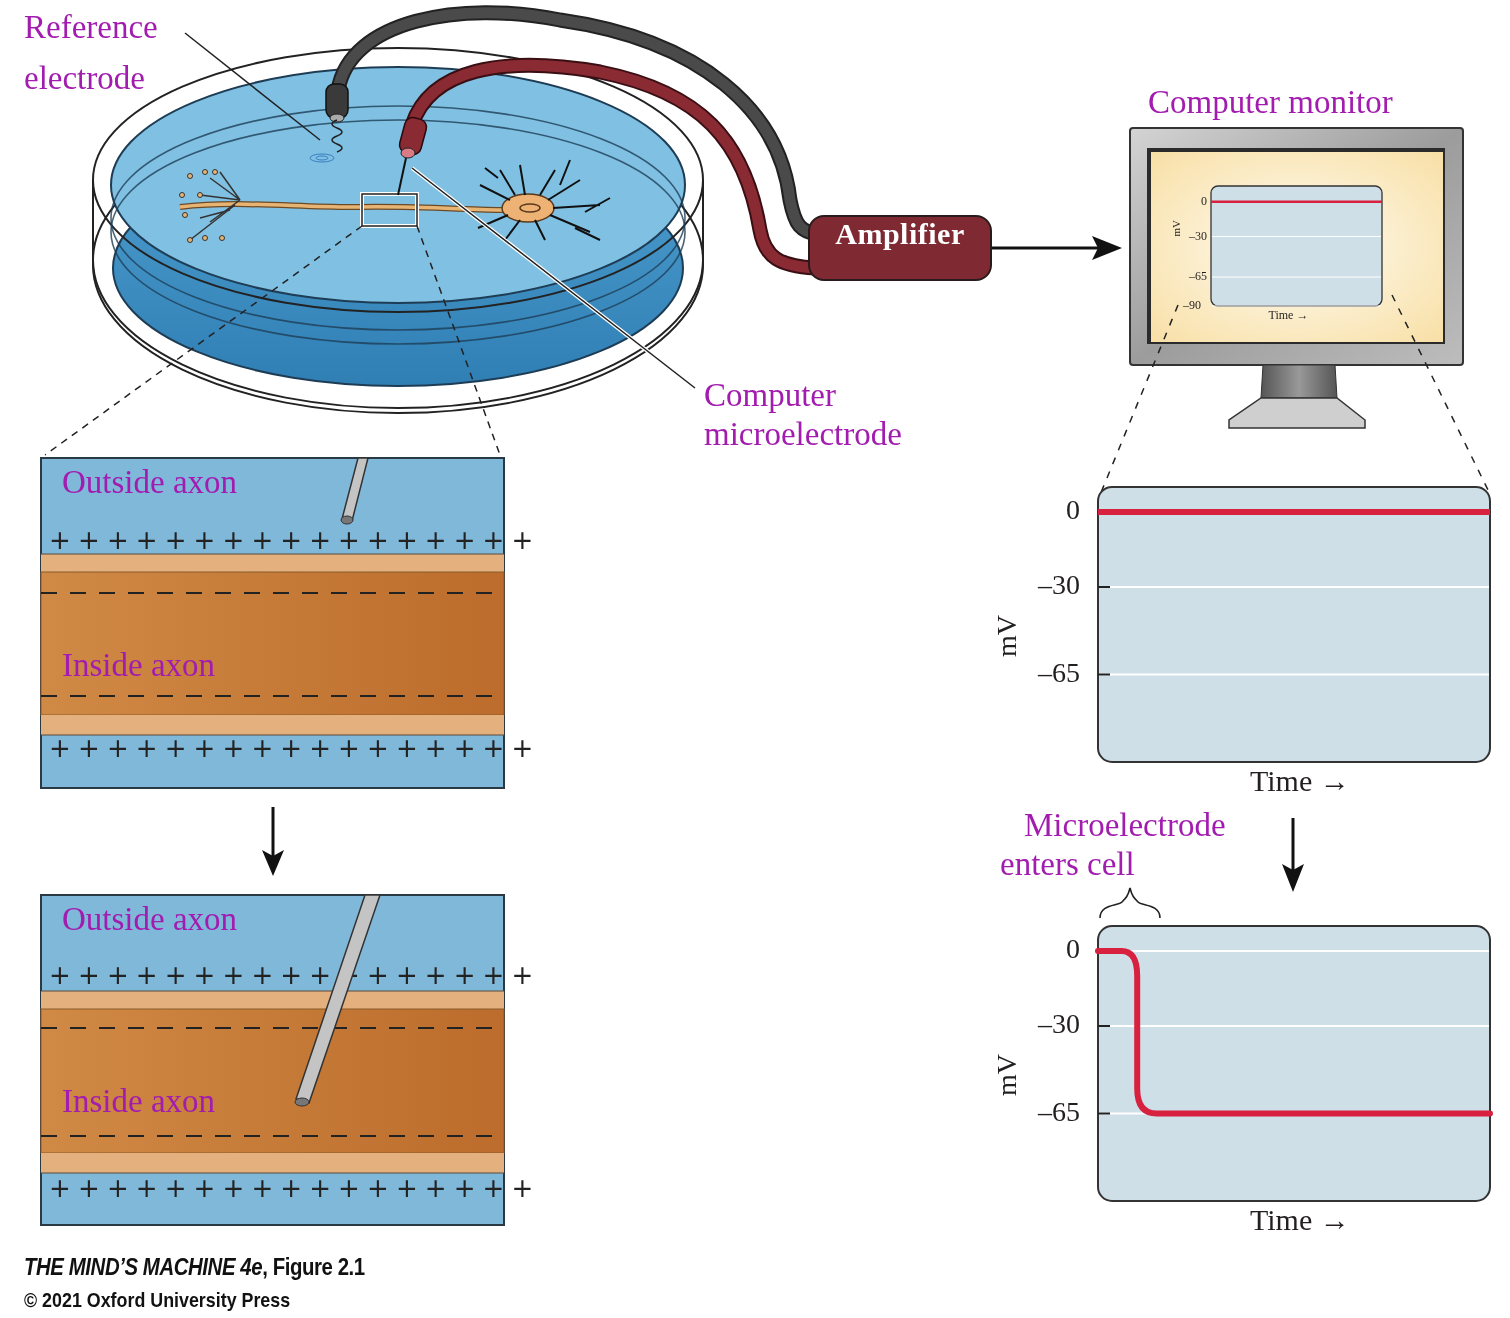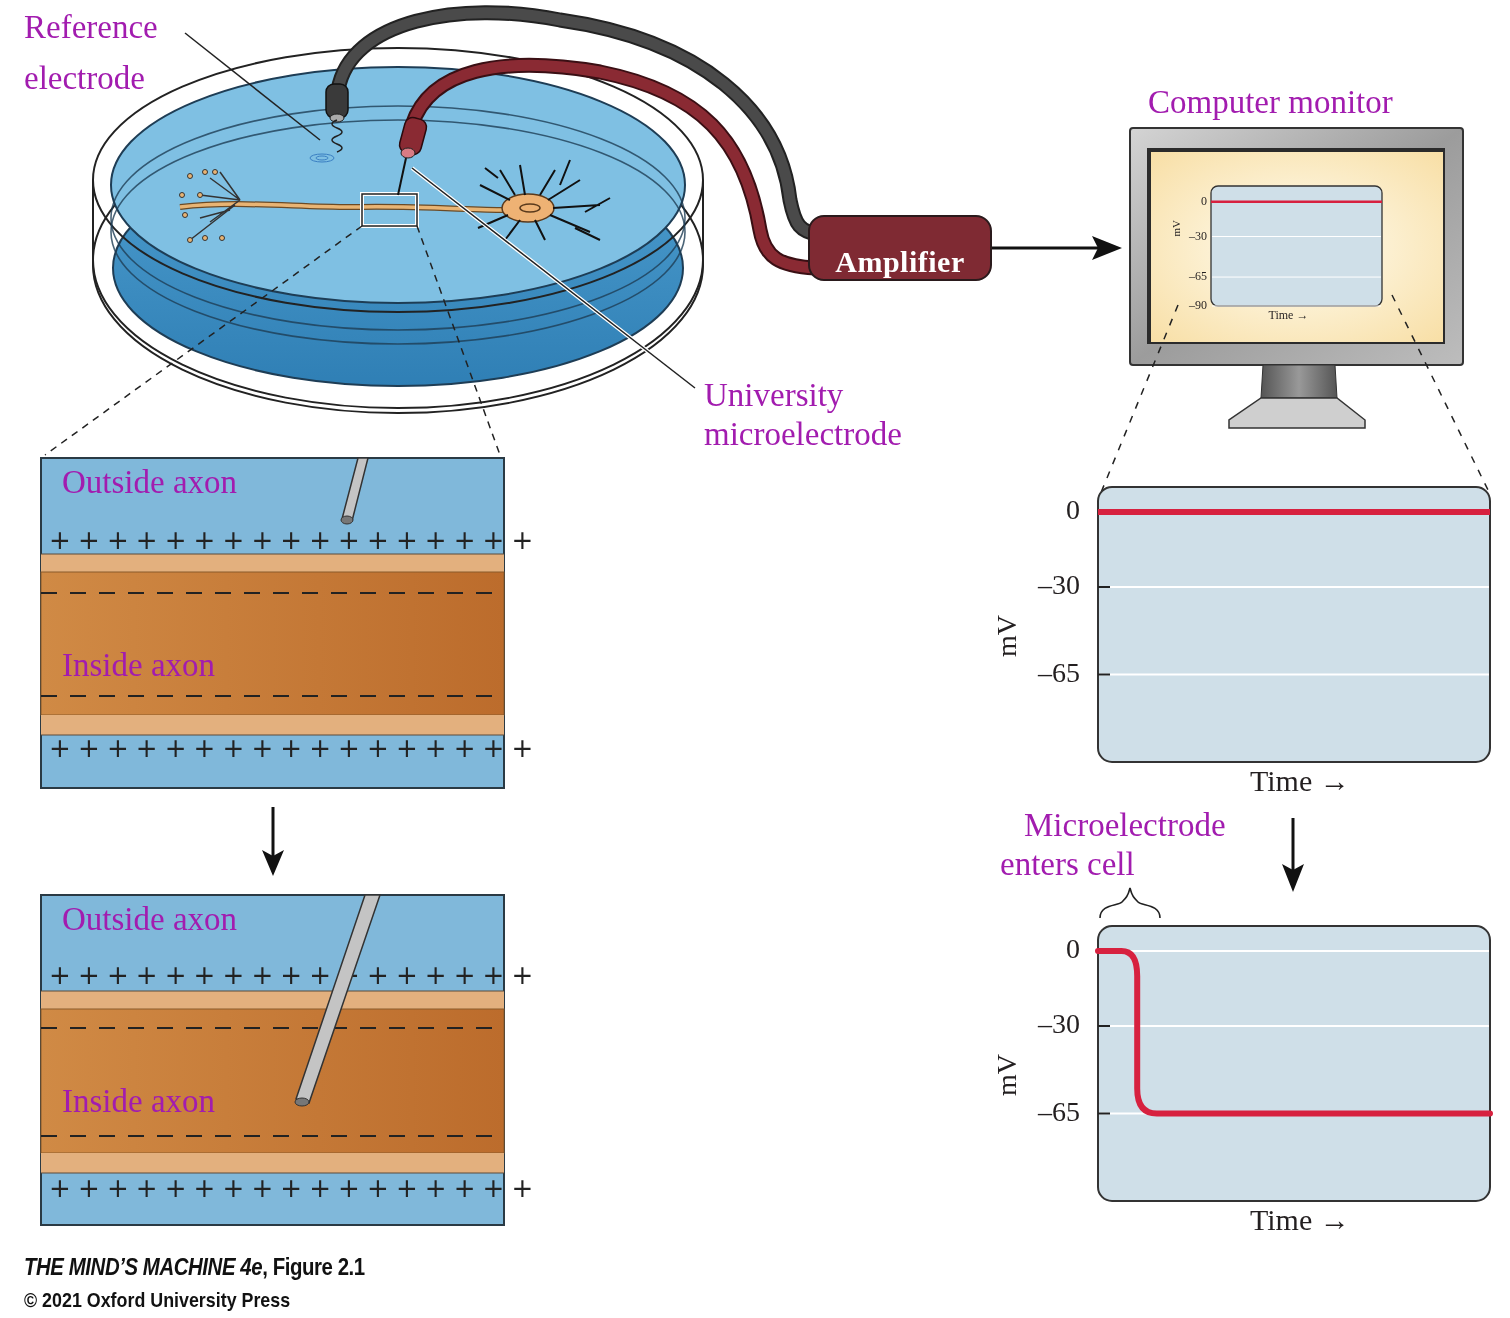--- a/index.html
+++ b/index.html
@@ -1,19 +1,19 @@
 <!DOCTYPE html>
 <html><head>
 <meta charset="utf-8">
 <style>
   html,body{margin:0;padding:0;background:#ffffff;}
   body{width:1510px;height:1318px;position:relative;overflow:hidden;font-family:"DejaVu Serif","Liberation Serif",serif;color:#231f20;}
   .label{position:absolute;font-family:"Liberation Serif","DejaVu Serif",serif;font-size:33px;line-height:39px;color:#a21caf;white-space:nowrap;}
   svg{position:absolute;left:0;top:0;}
-  .amp{position:absolute;left:808px;top:215px;width:184px;height:66px;background:#7f2a33;border:2px solid #2a1a1c;border-radius:16px;box-sizing:border-box;color:#fff;font-family:"Liberation Serif","DejaVu Serif",serif;font-weight:bold;font-size:30px;display:flex;align-items:flex-end;justify-content:center;letter-spacing:0.5px;}
+  .amp{position:absolute;left:808px;top:215px;width:184px;height:66px;background:#7f2a33;border:2px solid #2a1a1c;border-radius:16px;box-sizing:border-box;color:#fff;font-family:"Liberation Serif","DejaVu Serif",serif;font-weight:bold;font-size:30px;display:flex;align-items:flex-start;justify-content:center;letter-spacing:0.5px;}
   .tick-label{position:absolute;font-family:"Liberation Serif","DejaVu Serif",serif;font-size:28px;color:#231f20;text-align:right;width:60px;}
   .mv-label{position:absolute;font-family:"Liberation Serif","DejaVu Serif",serif;font-size:28px;transform:rotate(-90deg);transform-origin:center;color:#231f20;}
   .time-label{position:absolute;font-family:"Liberation Serif","DejaVu Serif",serif;font-size:30px;color:#231f20;white-space:nowrap;}
   .caption1{position:absolute;left:24px;top:1253px;font-family:"Liberation Sans","DejaVu Sans",sans-serif;font-size:24px;font-weight:bold;color:#111;letter-spacing:-0.5px;transform:scaleX(0.85);transform-origin:left;white-space:nowrap;}
   .caption1 i{font-style:italic;}
   .caption2{position:absolute;left:24px;top:1288px;font-family:"Liberation Sans","DejaVu Sans",sans-serif;font-size:21px;font-weight:bold;color:#111;transform:scaleX(0.85);transform-origin:left;white-space:nowrap;}
   .small-tick{position:absolute;font-family:"Liberation Serif","DejaVu Serif",serif;font-size:12px;color:#231f20;text-align:right;width:30px;}
 </style>
 </head>
 <body>
@@ -259,21 +259,21 @@
       <line x1="1099" x2="1489" y1="1026" y2="1026" stroke="#ffffff" stroke-width="2"></line>
       <line x1="1098" x2="1110" y1="1026" y2="1026" stroke="#222" stroke-width="2"></line>
       <line x1="1099" x2="1489" y1="1113.5" y2="1113.5" stroke="#ffffff" stroke-width="2"></line>
       <line x1="1098" x2="1110" y1="1113.5" y2="1113.5" stroke="#222" stroke-width="2"></line>
     </g>
   <path id="c2-trace" fill="none" stroke-width="6" stroke-linejoin="round" stroke-linecap="round" d="M1098,951 L1121.52,951 Q1137.2,951 1137.2,976 L1137.2,1088.5 Q1137.2,1113.5 1156.8,1113.5 L1490,1113.5" stroke="#d7213f"></path>
 </svg>
 
 <div class="label" style="left:24px;top:8px;">Reference</div>
 <div class="label" style="left:24px;top:59px;">electrode</div>
-<div class="label" style="left:704px;top:376px;">University</div>
+<div class="label" style="left:704px;top:376px;">Computer</div>
 <div class="label" style="left:704px;top:415px;">microelectrode</div>
 <div class="label" style="left:1148px;top:75px;margin-top:8px;">Computer monitor</div>
 
 <div class="amp">
     <span>Amplifier</span>
   </div>
 
 <div class="label" style="left:62px;top:463px;">Outside axon</div>
 <div class="label" style="left:62px;top:646px;">Inside axon</div>
 <div class="label" style="left:62px;top:900px;">Outside axon</div>
@@ -289,19 +289,19 @@
     <div class="mv-label" style="left:986px;top:620.25px;">mV</div>
     <div class="time-label" style="left:1250px;top:764px;">Time →</div>
     <div class="tick-label" style="left:1020px;top:933px;">0</div>
     <div class="tick-label" style="left:1020px;top:1008px;">–30</div>
     <div class="tick-label" style="left:1020px;top:1095.5px;">–65</div>
     <div class="mv-label" style="left:986px;top:1059.25px;">mV</div>
     <div class="time-label" style="left:1250px;top:1203px;">Time →</div>
     <div class="small-tick" style="left:1177px;top:193.78947368421052px;">0</div>
     <div class="small-tick" style="left:1177px;top:228.5263157894737px;">–30</div>
     <div class="small-tick" style="left:1177px;top:269.0526315789474px;">–65</div>
-    <div class="small-tick" style="left:1177px;top:298px;">–90</div>
+    <div class="small-tick" style="left:1177px;top:298px;text-align:center;">–90</div>
     <div class="small-tick" style="left:1161px;top:229px;transform:rotate(-90deg);font-size:11px;">mV</div>
     <div class="small-tick" style="left:1268.5px;top:308px;width:70px;text-align:left;">Time →</div>
   </div>
 
 <div class="caption1"><i>THE MIND’S MACHINE 4e</i><span>, Figure 2.1</span></div>
 <div class="caption2">© 2021 Oxford University Press</div>
 
 </body></html>

